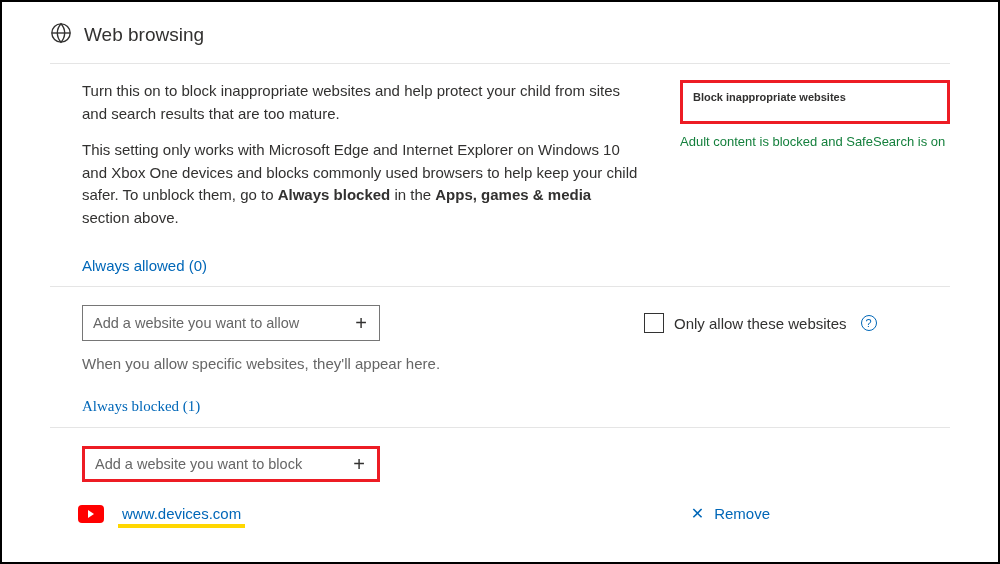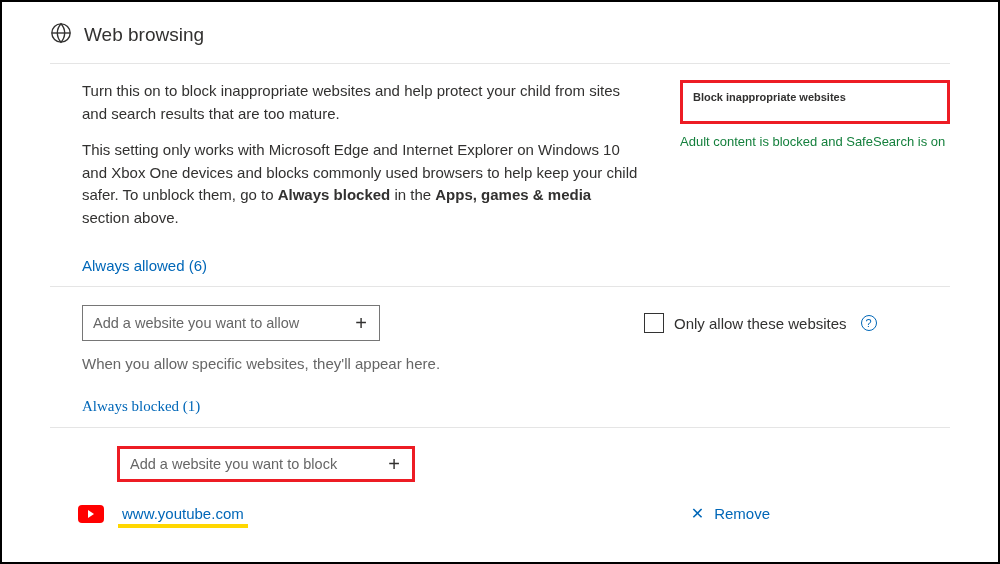--- a/index.html
+++ b/index.html
@@ -113,21 +113,20 @@
     }
     .input-wrap {
       display: flex;
       align-items: center;
       border: 1px solid #767676;
       width: 298px;
       height: 36px;
     }
     .input-wrap.highlight {
       border: 3px solid #ed1c24;
-      margin-left: 35px;
     }
     .input-wrap input {
       flex: 1;
       border: none;
       padding: 0 10px;
       height: 100%;
       font-size: 14.5px;
       outline: none;
       color: #323130;
       background: transparent;
@@ -253,21 +252,21 @@
     </p>
   </div>
   <div class="side-col">
     <div class="toggle-box">
       <span class="toggle-label">Block inappropriate websites</span>
     </div>
     <div class="side-note">Adult content is blocked and SafeSearch is on</div>
   </div>
 </div>
 
-<div class="section-link">Always allowed (6)</div>
+<div class="section-link">Always allowed (0)</div>
 <hr class="divider">
 
 <div class="input-row">
   <div class="input-wrap">
     <input type="text" placeholder="Add a website you want to allow" style="">
     <div class="plus-btn">
       <span>+</span>
     </div>
   </div>
   <label class="checkbox-row">
@@ -285,21 +284,21 @@
   <div class="input-wrap highlight">
     <input type="text" placeholder="Add a website you want to block" style="">
     <div class="plus-btn">
       <span>+</span>
     </div>
   </div>
 </div>
 
 <div class="blocked-item">
   <span class="yt-icon"></span>
-  <span class="site-link">www.youtube.com</span>
+  <span class="site-link">www.devices.com</span>
   <span class="remove-btn">
     <span class="remove-x">✕</span>
     <span>Remove</span>
   </span>
 </div>
 
 
 
 
 </body></html>

